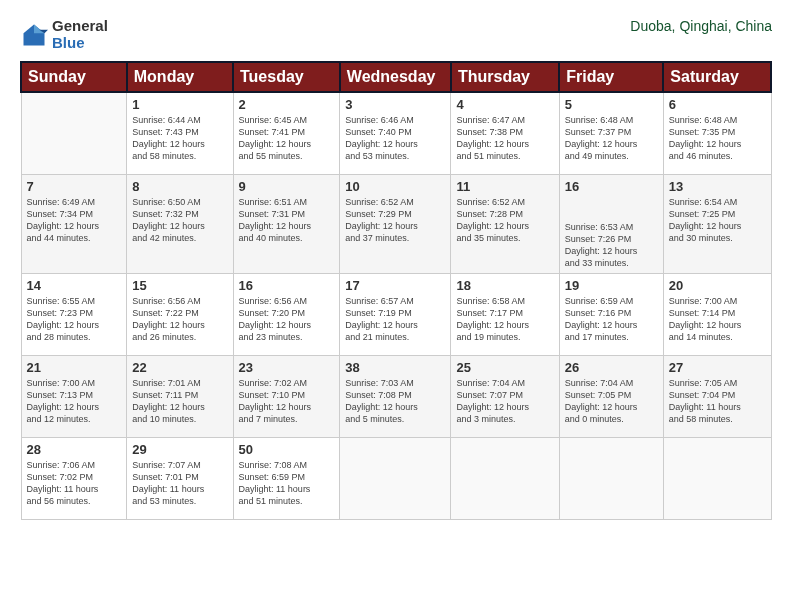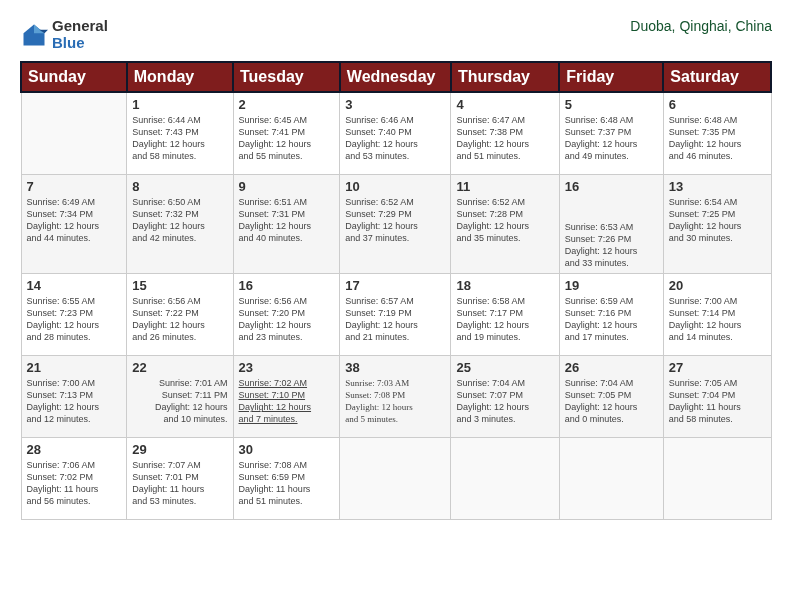--- a/index.html
+++ b/index.html
@@ -282,35 +282,35 @@
         <tr class="row-shaded">
           <td>
             <span class="day-number">21</span>
             <div class="day-info" style="white-space: pre-line;">Sunrise: 7:00 AM
 Sunset: 7:13 PM
 Daylight: 12 hours
 and 12 minutes.</div>
           </td>
           <td>
             <span class="day-number">22</span>
-            <div class="day-info" style="white-space: pre-line; text-align: right;">Sunrise: 7:01 AM
+            <div class="day-info" style="white-space: pre-line;">Sunrise: 7:01 AM
 Sunset: 7:11 PM
 Daylight: 12 hours
 and 10 minutes.</div>
           </td>
           <td>
             <span class="day-number">23</span>
-            <div class="day-info" style="white-space: pre-line; text-decoration: underline;">Sunrise: 7:02 AM
+            <div class="day-info" style="white-space: pre-line;">Sunrise: 7:02 AM
 Sunset: 7:10 PM
 Daylight: 12 hours
 and 7 minutes.</div>
           </td>
           <td>
             <span class="day-number">38</span>
-            <div class="day-info" style="white-space: pre-line; font-family: Liberation Serif, serif;">Sunrise: 7:03 AM
+            <div class="day-info" style="white-space: pre-line;">Sunrise: 7:03 AM
 Sunset: 7:08 PM
 Daylight: 12 hours
 and 5 minutes.</div>
           </td>
           <td>
             <span class="day-number">25</span>
             <div class="day-info" style="white-space: pre-line;">Sunrise: 7:04 AM
 Sunset: 7:07 PM
 Daylight: 12 hours
 and 3 minutes.</div>
@@ -339,21 +339,21 @@
 and 56 minutes.</div>
           </td>
           <td>
             <span class="day-number">29</span>
             <div class="day-info" style="white-space: pre-line;">Sunrise: 7:07 AM
 Sunset: 7:01 PM
 Daylight: 11 hours
 and 53 minutes.</div>
           </td>
           <td>
-            <span class="day-number">30</span>
+            <span class="day-number">50</span>
             <div class="day-info" style="white-space: pre-line;">Sunrise: 7:08 AM
 Sunset: 6:59 PM
 Daylight: 11 hours
 and 51 minutes.</div>
           </td>
           <td class="empty-cell"></td>
           <td class="empty-cell"></td>
           <td class="empty-cell"></td>
           <td class="empty-cell"></td>
         </tr>

